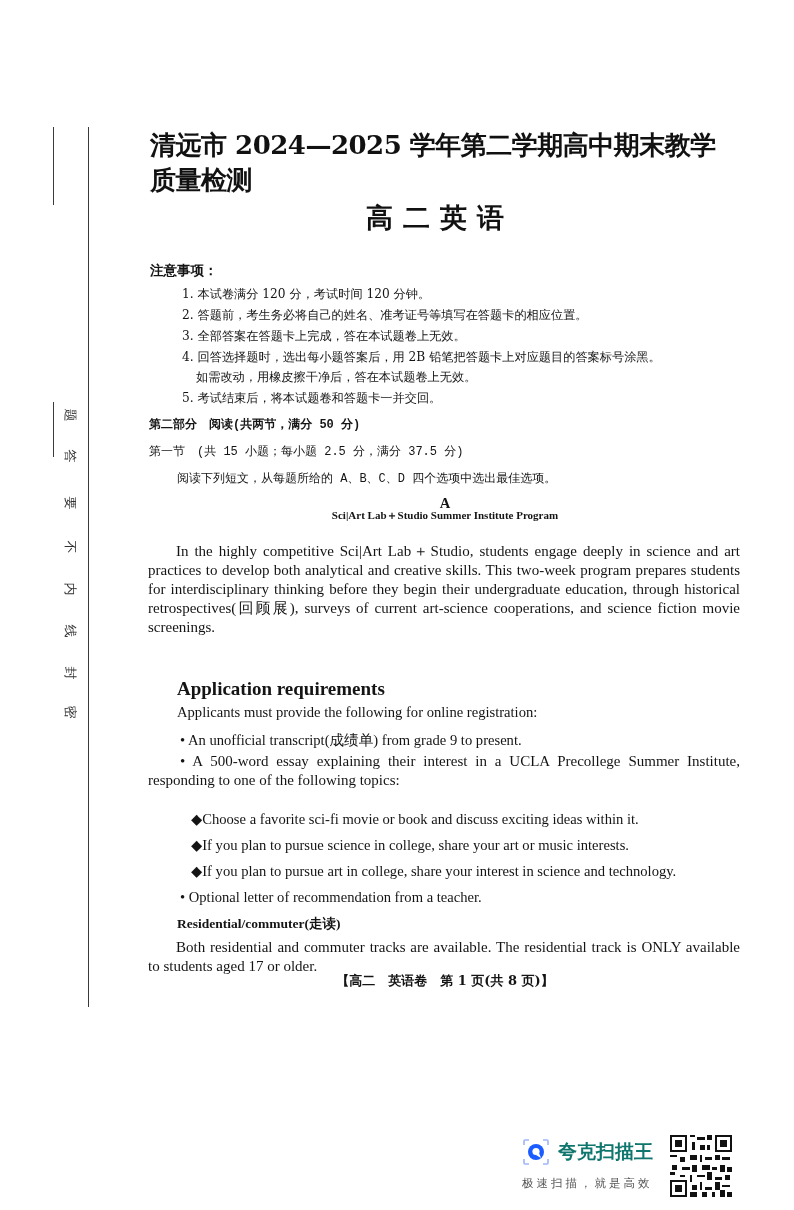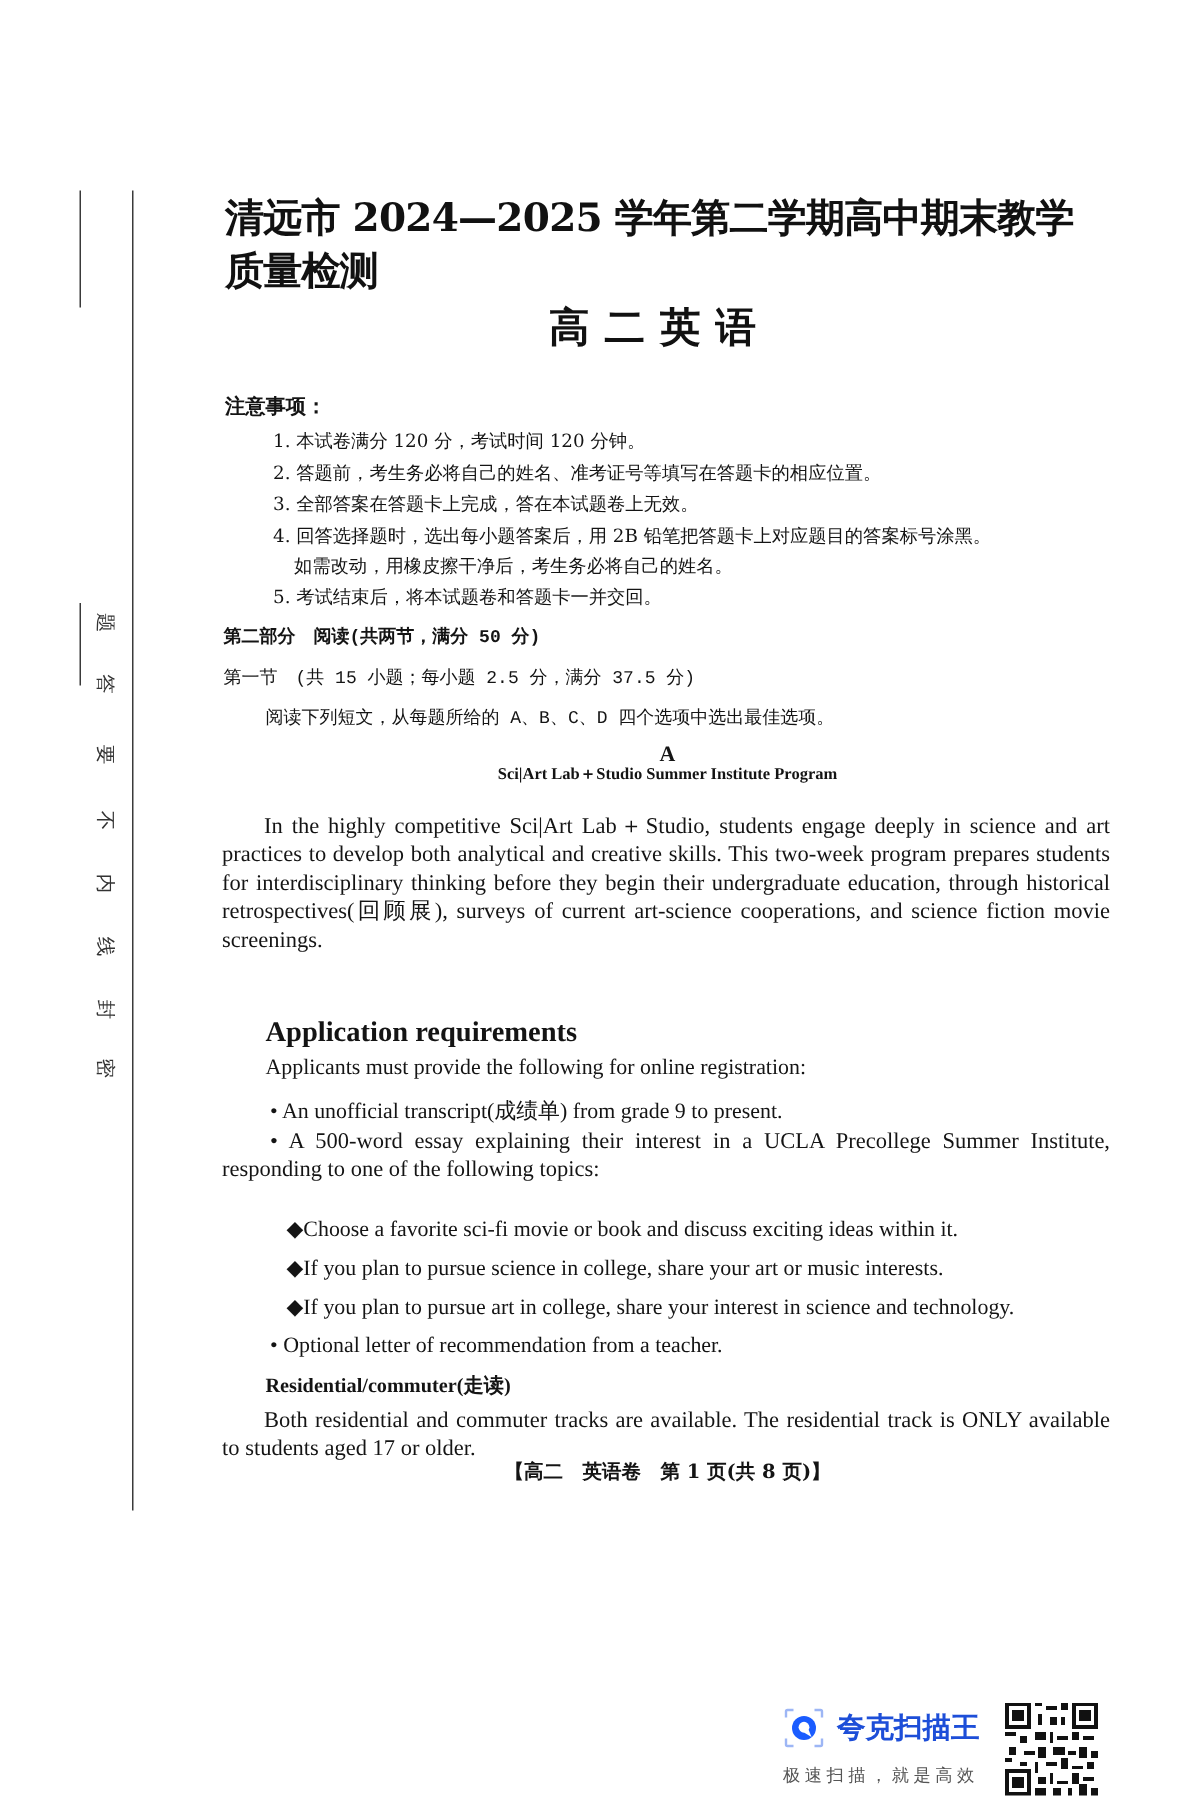--- a/index.html
+++ b/index.html
@@ -45,21 +45,21 @@
       position: absolute; font-family: "Liberation Serif", serif; font-size: 14.6px; white-space: nowrap;
     }
     .footer {
       position: absolute; left: 150px; width: 590px; top: 972px; text-align: center;
       font-family: "DejaVu Serif", serif; font-weight: bold; font-size: 13px;
     }
     .watermark { position: absolute; left: 518px; top: 1133px; width: 220px; height: 66px; }
     .wm-logo { position: absolute; left: 4px; top: 5px; width: 28px; height: 28px; }
     .wm-brand {
       position: absolute; left: 40px; top: 6px;
-      font-family: "DejaVu Sans", sans-serif; font-weight: bold; font-size: 19px; color: #1d4ed8;
+      font-family: "DejaVu Sans", sans-serif; font-weight: bold; font-size: 19px; color: #0f766e;
     }
     .wm-slogan {
       position: absolute; left: 4px; top: 43px; letter-spacing: 3px;
       font-family: "DejaVu Sans", sans-serif; font-size: 11.5px; color: #555;
     }
     .qr { position: absolute; left: 152px; top: 2px; width: 62px; height: 62px; }
   </style>
 </head>
 <body>
 
@@ -79,21 +79,21 @@
 </div>
 
 <div class="title">清远市 2024—2025 学年第二学期高中期末教学质量检测</div>
 <div class="subtitle">高二英语</div>
 
 <div class="notice-head">注意事项：</div>
 <div class="notice-item" style="top:286px;">1. 本试卷满分 120 分，考试时间 120 分钟。</div>
 <div class="notice-item" style="top:307px;">2. 答题前，考生务必将自己的姓名、准考证号等填写在答题卡的相应位置。</div>
 <div class="notice-item" style="top:328px;">3. 全部答案在答题卡上完成，答在本试题卷上无效。</div>
 <div class="notice-item" style="top:349px;">4. 回答选择题时，选出每小题答案后，用 2B 铅笔把答题卡上对应题目的答案标号涂黑。</div>
-<div class="notice-item" style="top:369px; left:196px;">如需改动，用橡皮擦干净后，考生务必将自己的姓名。</div>
+<div class="notice-item" style="top:369px; left:196px;">如需改动，用橡皮擦干净后，答在本试题卷上无效。</div>
 <div class="notice-item" style="top:390px;">5. 考试结束后，将本试题卷和答题卡一并交回。</div>
 
 <div class="cn-line bold" style="left:149px; top:416px;">第二部分　阅读(共两节，满分 50 分)</div>
 <div class="cn-line" style="left:149px; top:443px;">第一节　(共 15 小题；每小题 2.5 分，满分 37.5 分)</div>
 <div class="cn-line" style="left:177px; top:470px;">阅读下列短文，从每题所给的 A、B、C、D 四个选项中选出最佳选项。</div>
 
 <div class="center-text pline bold" style="top:495px;">A</div>
 <div class="center-text pline bold" style="top:508px; font-size:11px;">Sci|Art Lab＋Studio Summer Institute Program</div>
 
 <div class="para" style="top:542px;">In the highly competitive Sci|Art Lab＋Studio, students engage deeply in science and art practices to develop both analytical and creative skills. This two-week program prepares students for interdisciplinary thinking before they begin their undergraduate education, through historical retrospectives(回顾展), surveys of current art-science cooperations, and science fiction movie screenings.</div>

